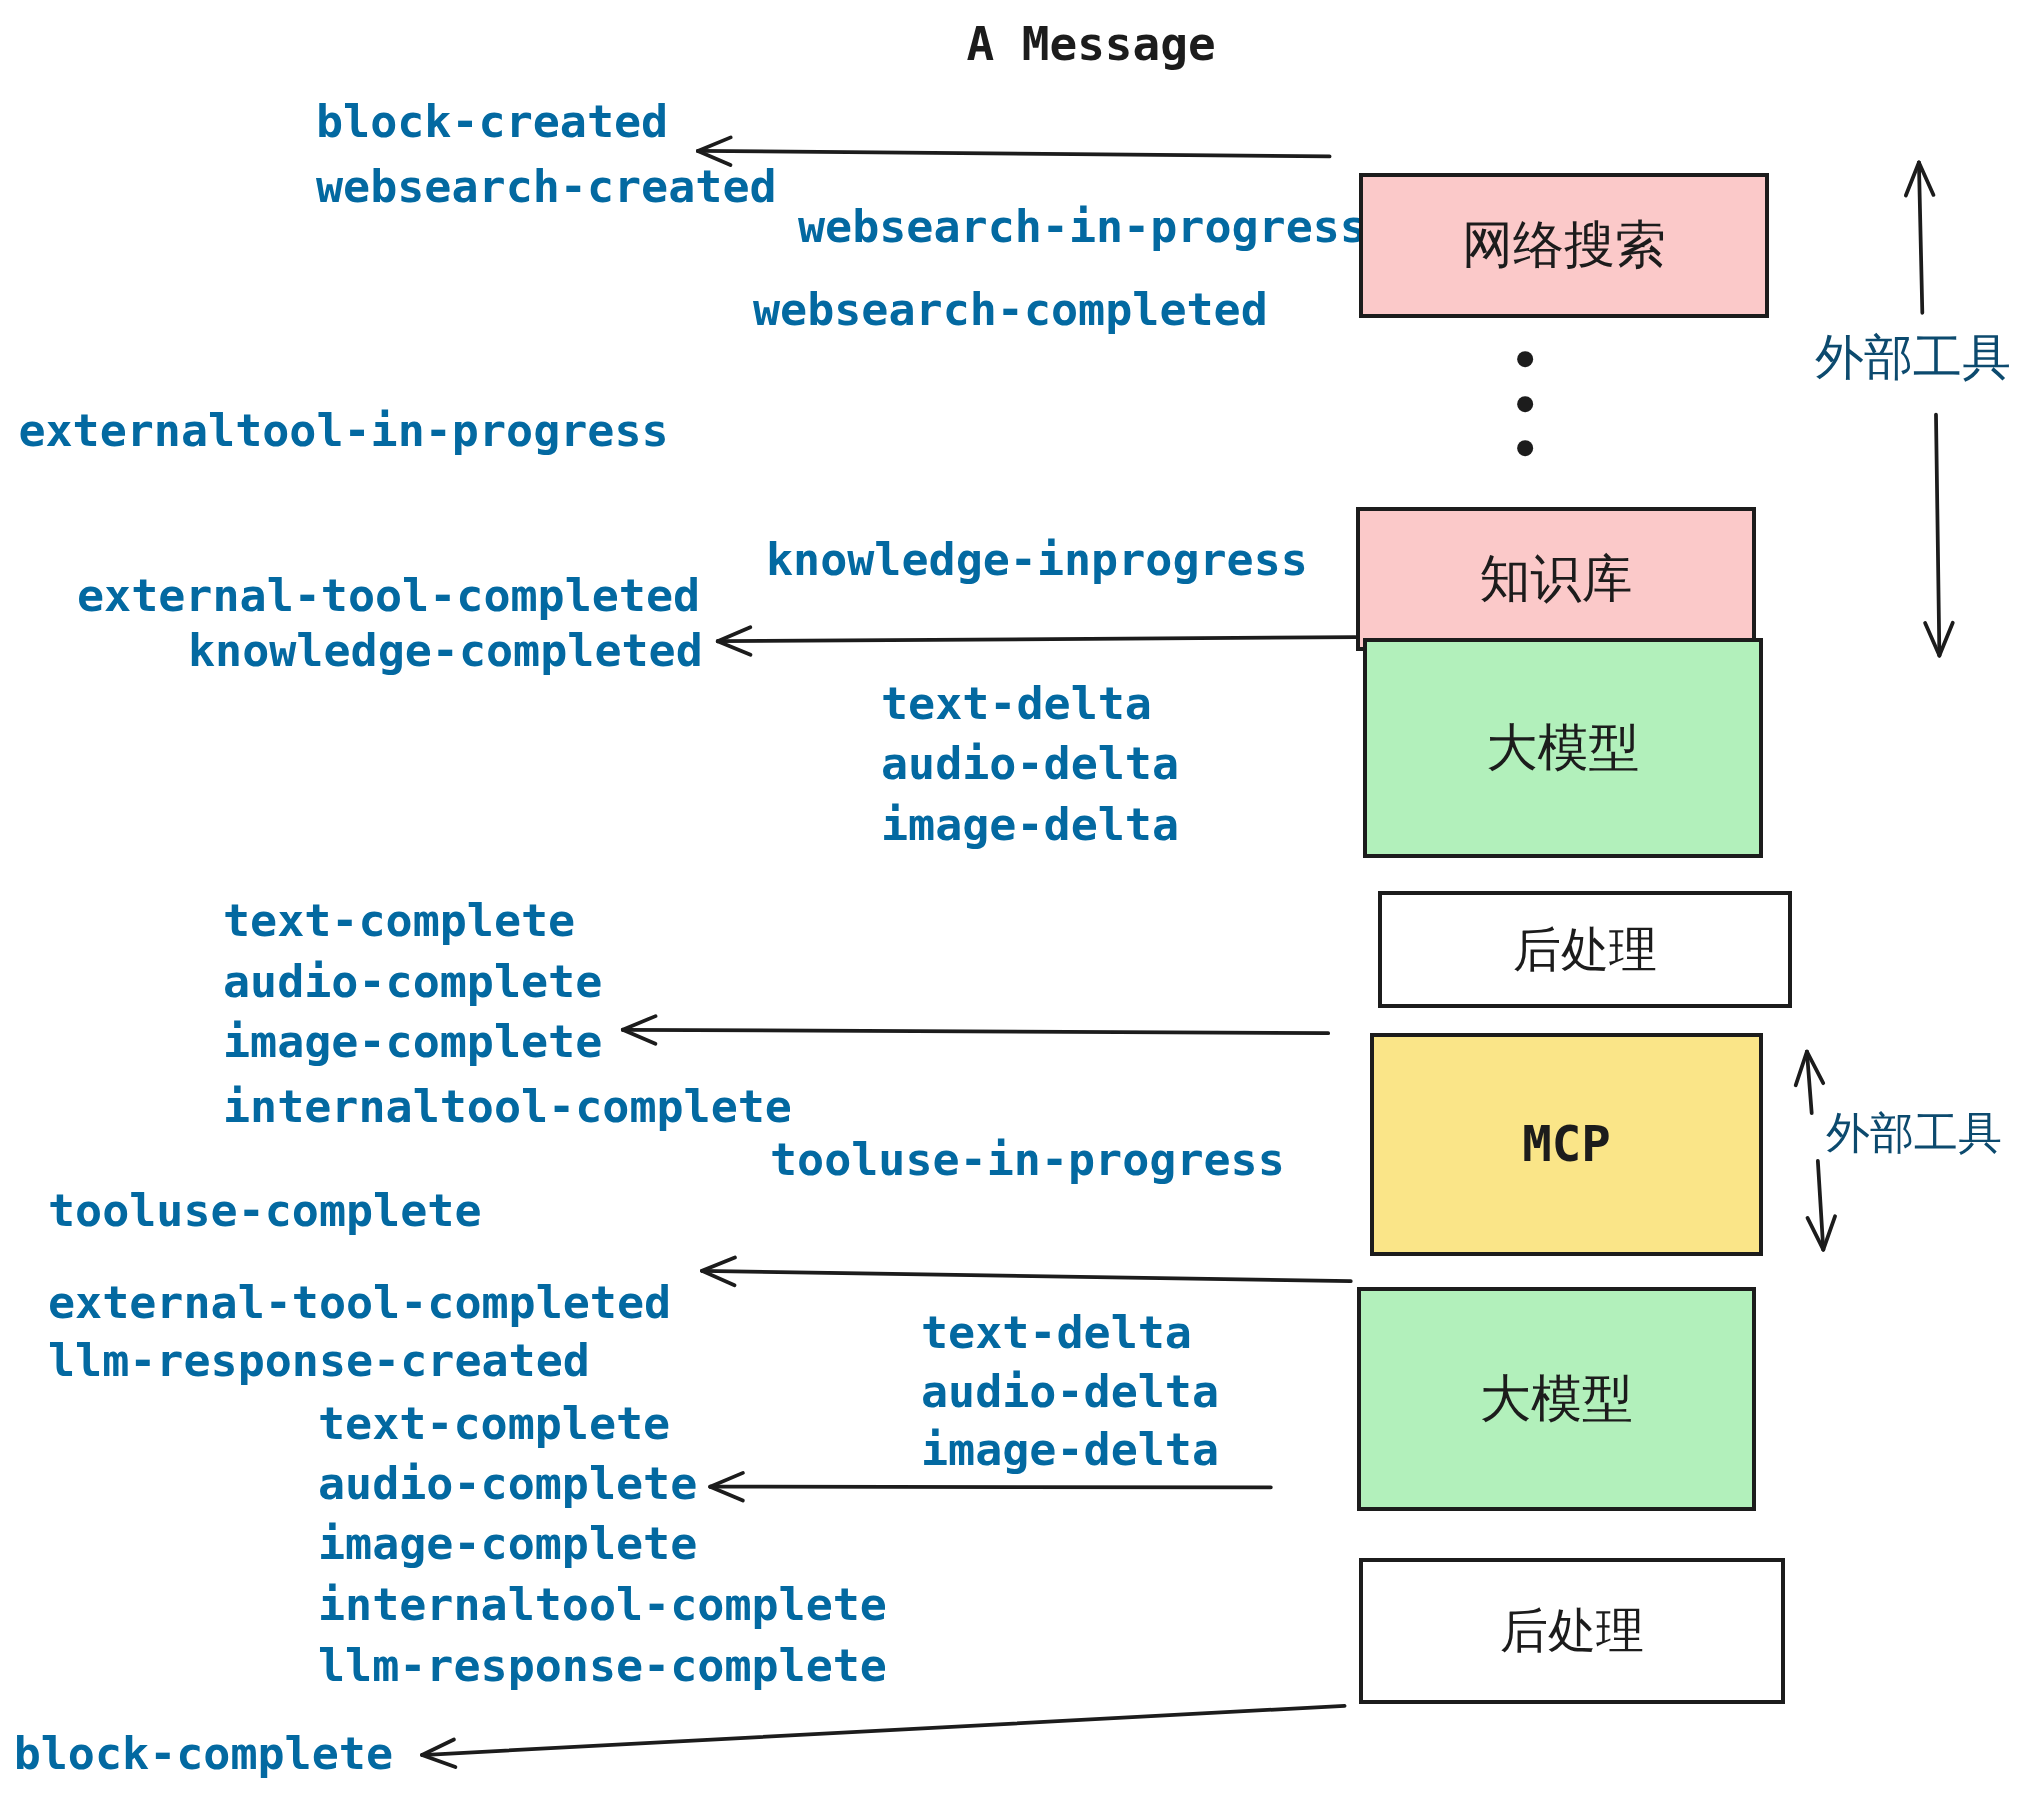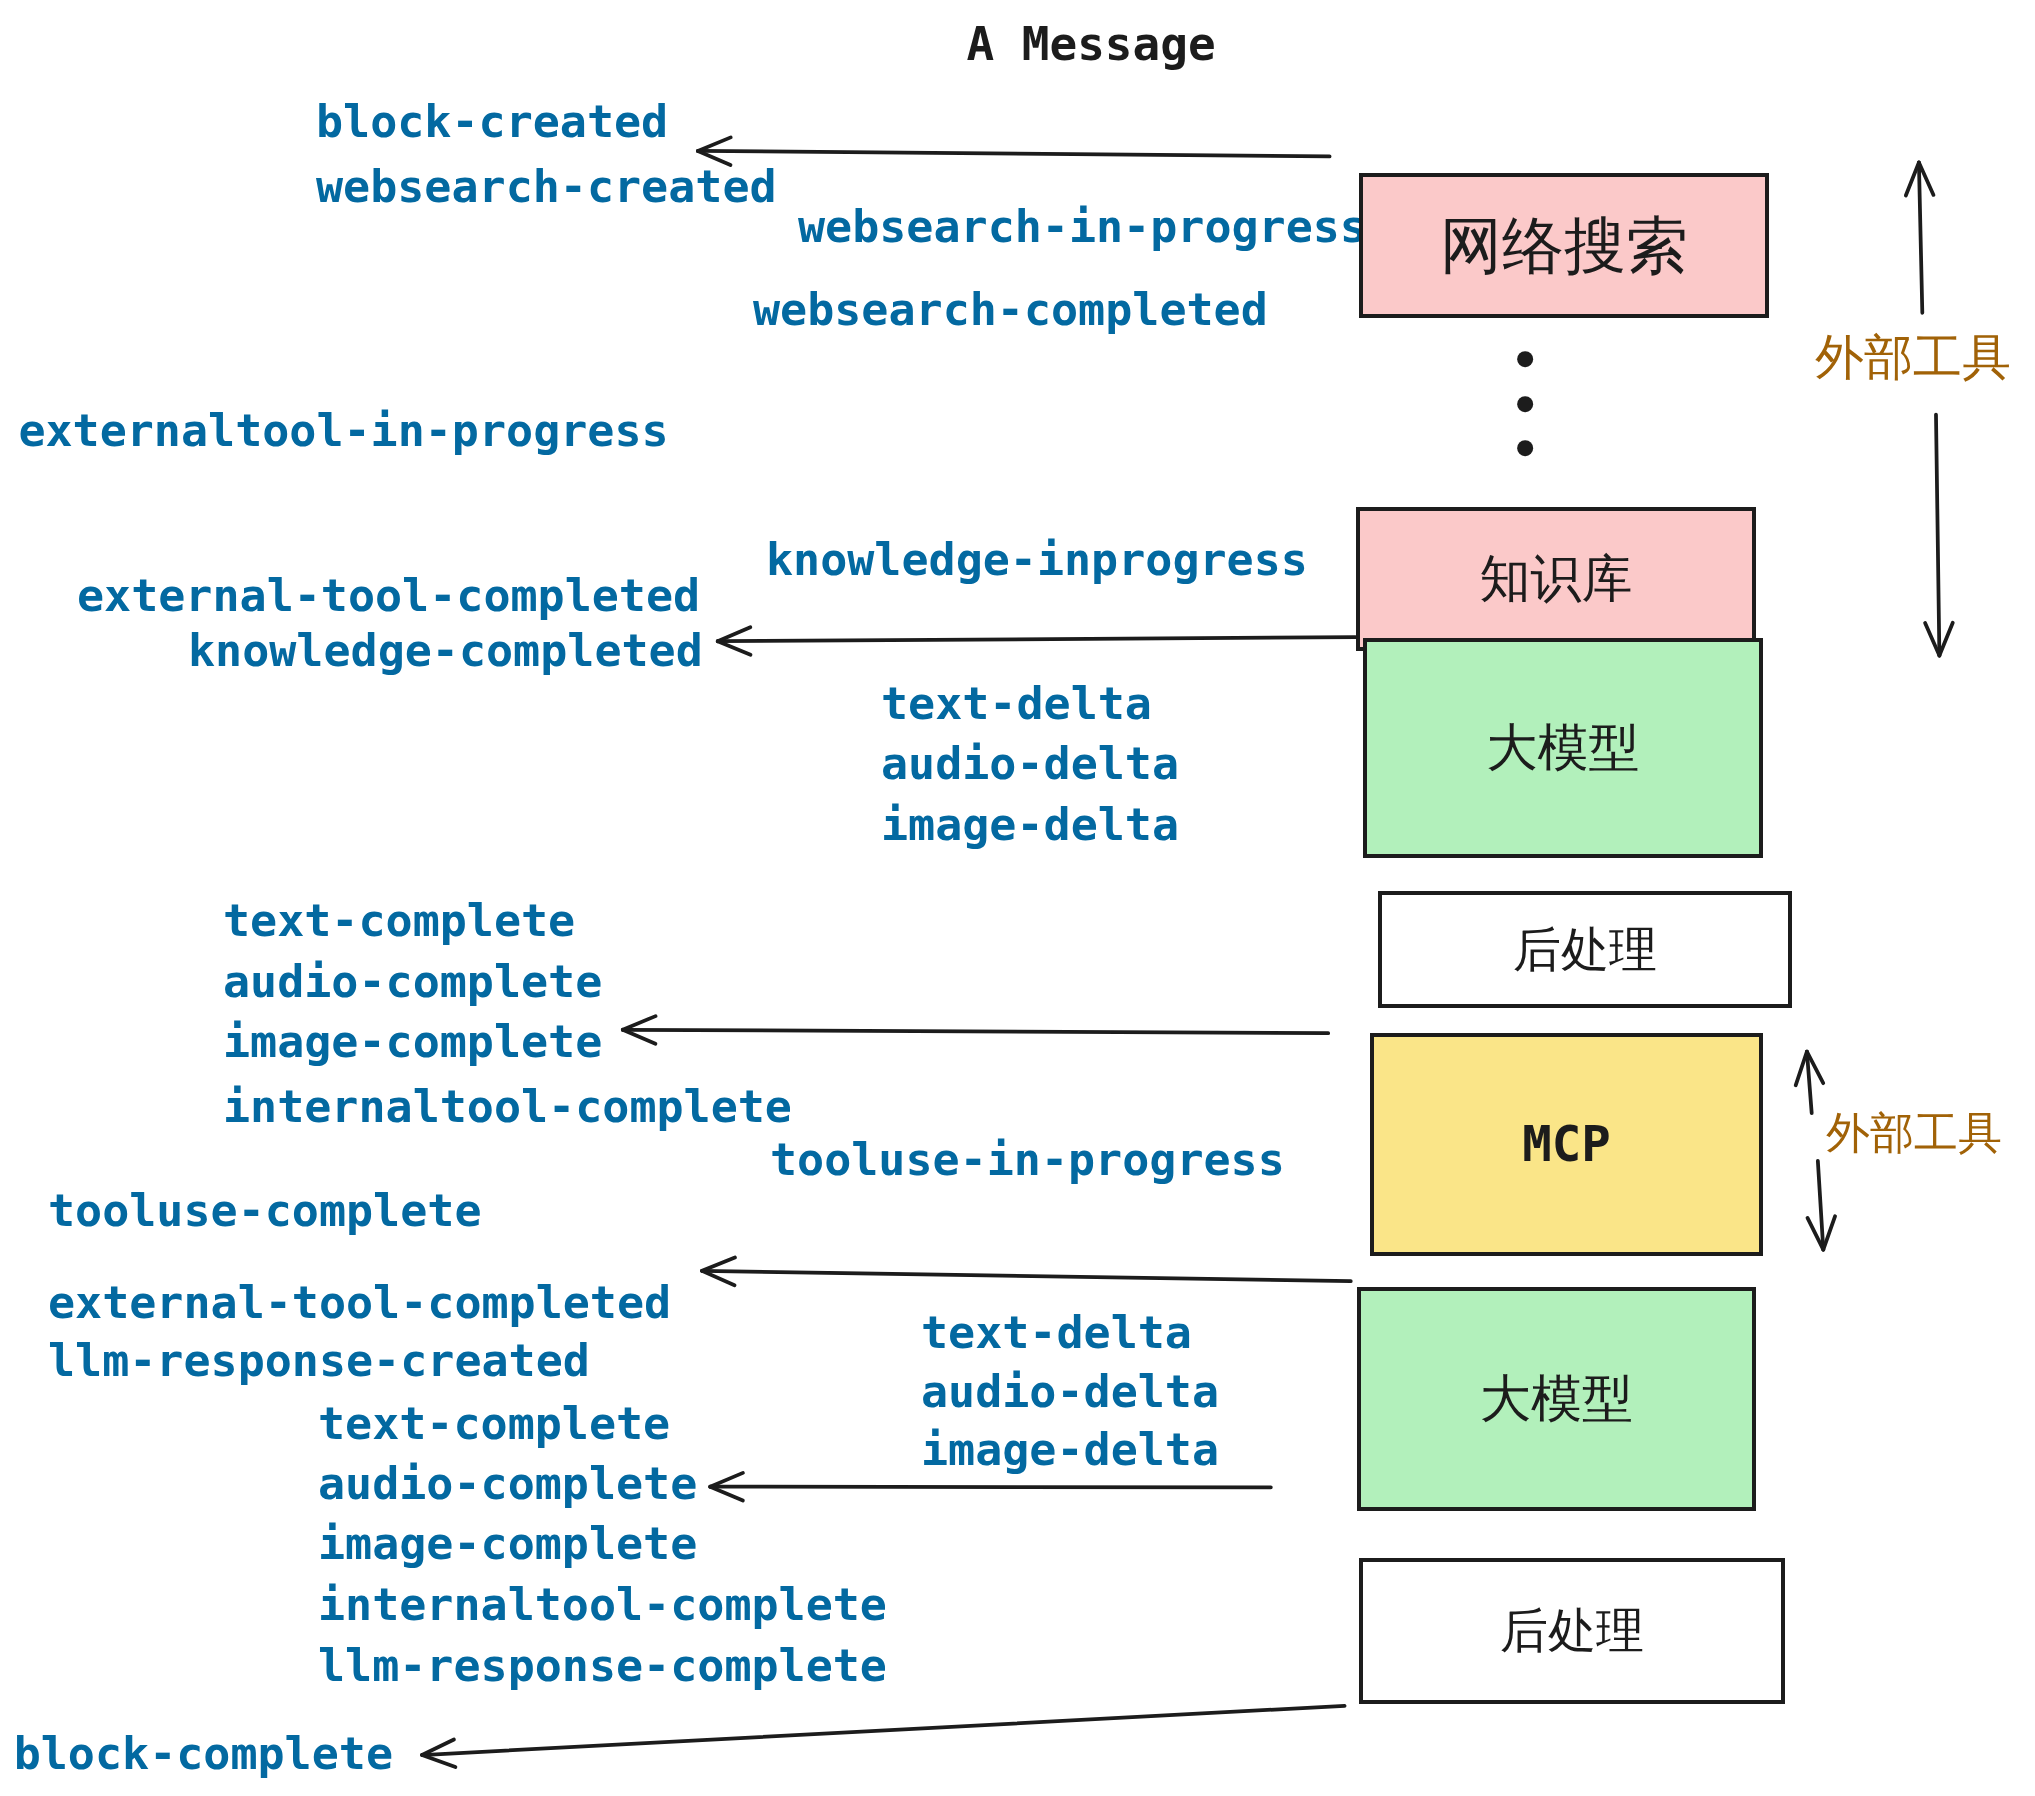--- a/index.html
+++ b/index.html
@@ -57,21 +57,21 @@
     width: 15.7px;
     height: 15.7px;
     border-radius: 50%;
     background: #1c1c1c;
     transform: translate(-50%, -50%);
   }
   .cjk {
     position: absolute;
     transform: translateY(-50%);
     font-family: "DejaVu Sans", "Liberation Sans", sans-serif;
-    color: #a16207;
+    color: #0c4a6e;
     white-space: nowrap;
     line-height: 1;
   }
   #arrow-layer {
     position: absolute;
     left: 0;
     top: 0;
   }
 </style>
 </head>
@@ -104,21 +104,21 @@
       <div class="evt" style="left: 921px; top: 1449px;">image-delta</div>
       <div class="evt" style="left: 318px; top: 1423px;">text-complete</div>
       <div class="evt" style="left: 318px; top: 1483px;">audio-complete</div>
       <div class="evt" style="left: 318px; top: 1543px;">image-complete</div>
       <div class="evt" style="left: 318px; top: 1604px;">internaltool-complete</div>
       <div class="evt" style="left: 318px; top: 1665px;">llm-response-complete</div>
       <div class="evt" style="left: 13.7px; top: 1753px;">block-complete</div>
     </div>
   <div id="boxes-layer">
       <div class="box" style="left: 1359px; top: 173px; width: 410px; height: 145px; background: rgb(251, 201, 201);">
-        <span class="lbl" style="font-size: 62px;">网络搜索</span>
+        <span class="lbl" style="font-size: 51px;">网络搜索</span>
       </div>
       <div class="box" style="left: 1356px; top: 507px; width: 400px; height: 144px; background: rgb(251, 201, 201);">
         <span class="lbl" style="font-size: 51px;">知识库</span>
       </div>
       <div class="box" style="left: 1363px; top: 638px; width: 400px; height: 220px; background: rgb(178, 240, 187);">
         <span class="lbl" style="font-size: 51px;">大模型</span>
       </div>
       <div class="box" style="left: 1378px; top: 891px; width: 414px; height: 117px; background: rgb(255, 255, 255);">
         <span class="lbl" style="font-size: 48px;">后处理</span>
       </div>

